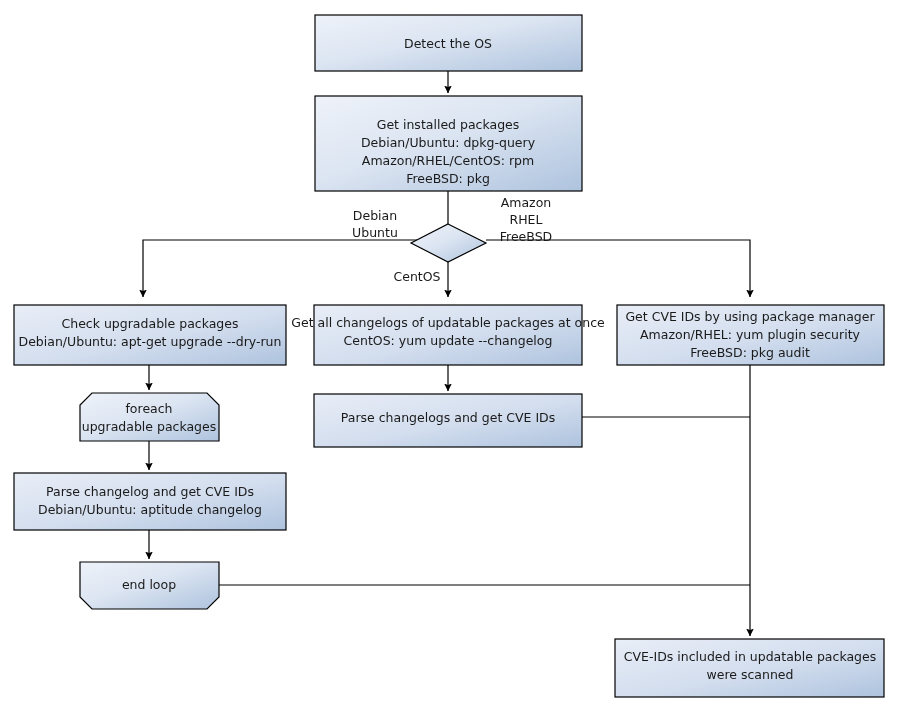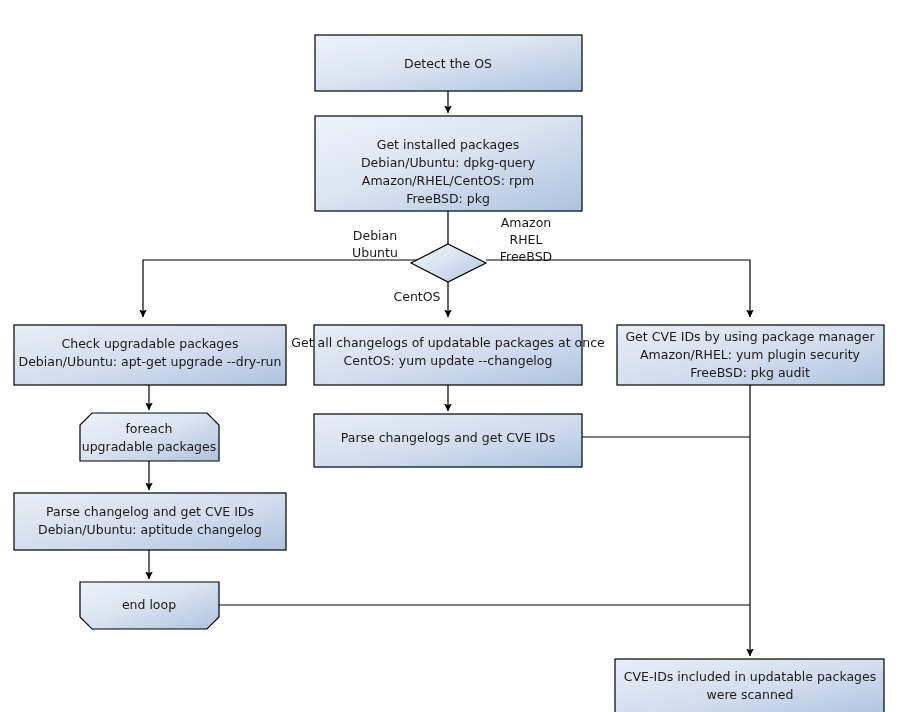--- a/index.html
+++ b/index.html
@@ -11,21 +11,20 @@
   body {
     width: 898px;
     height: 712px;
     font-family: "DejaVu Sans", "Liberation Sans", sans-serif;
     overflow: hidden;
   }
   #flow-root {
     position: relative;
     width: 898px;
     height: 620px;
-    margin-top: 20px;
   }
   svg#flow-svg {
     display: block;
     width: 898px;
     height: 712px;
   }
   .node-shape {
     stroke: #000000;
     stroke-width: 1.2;
   }

